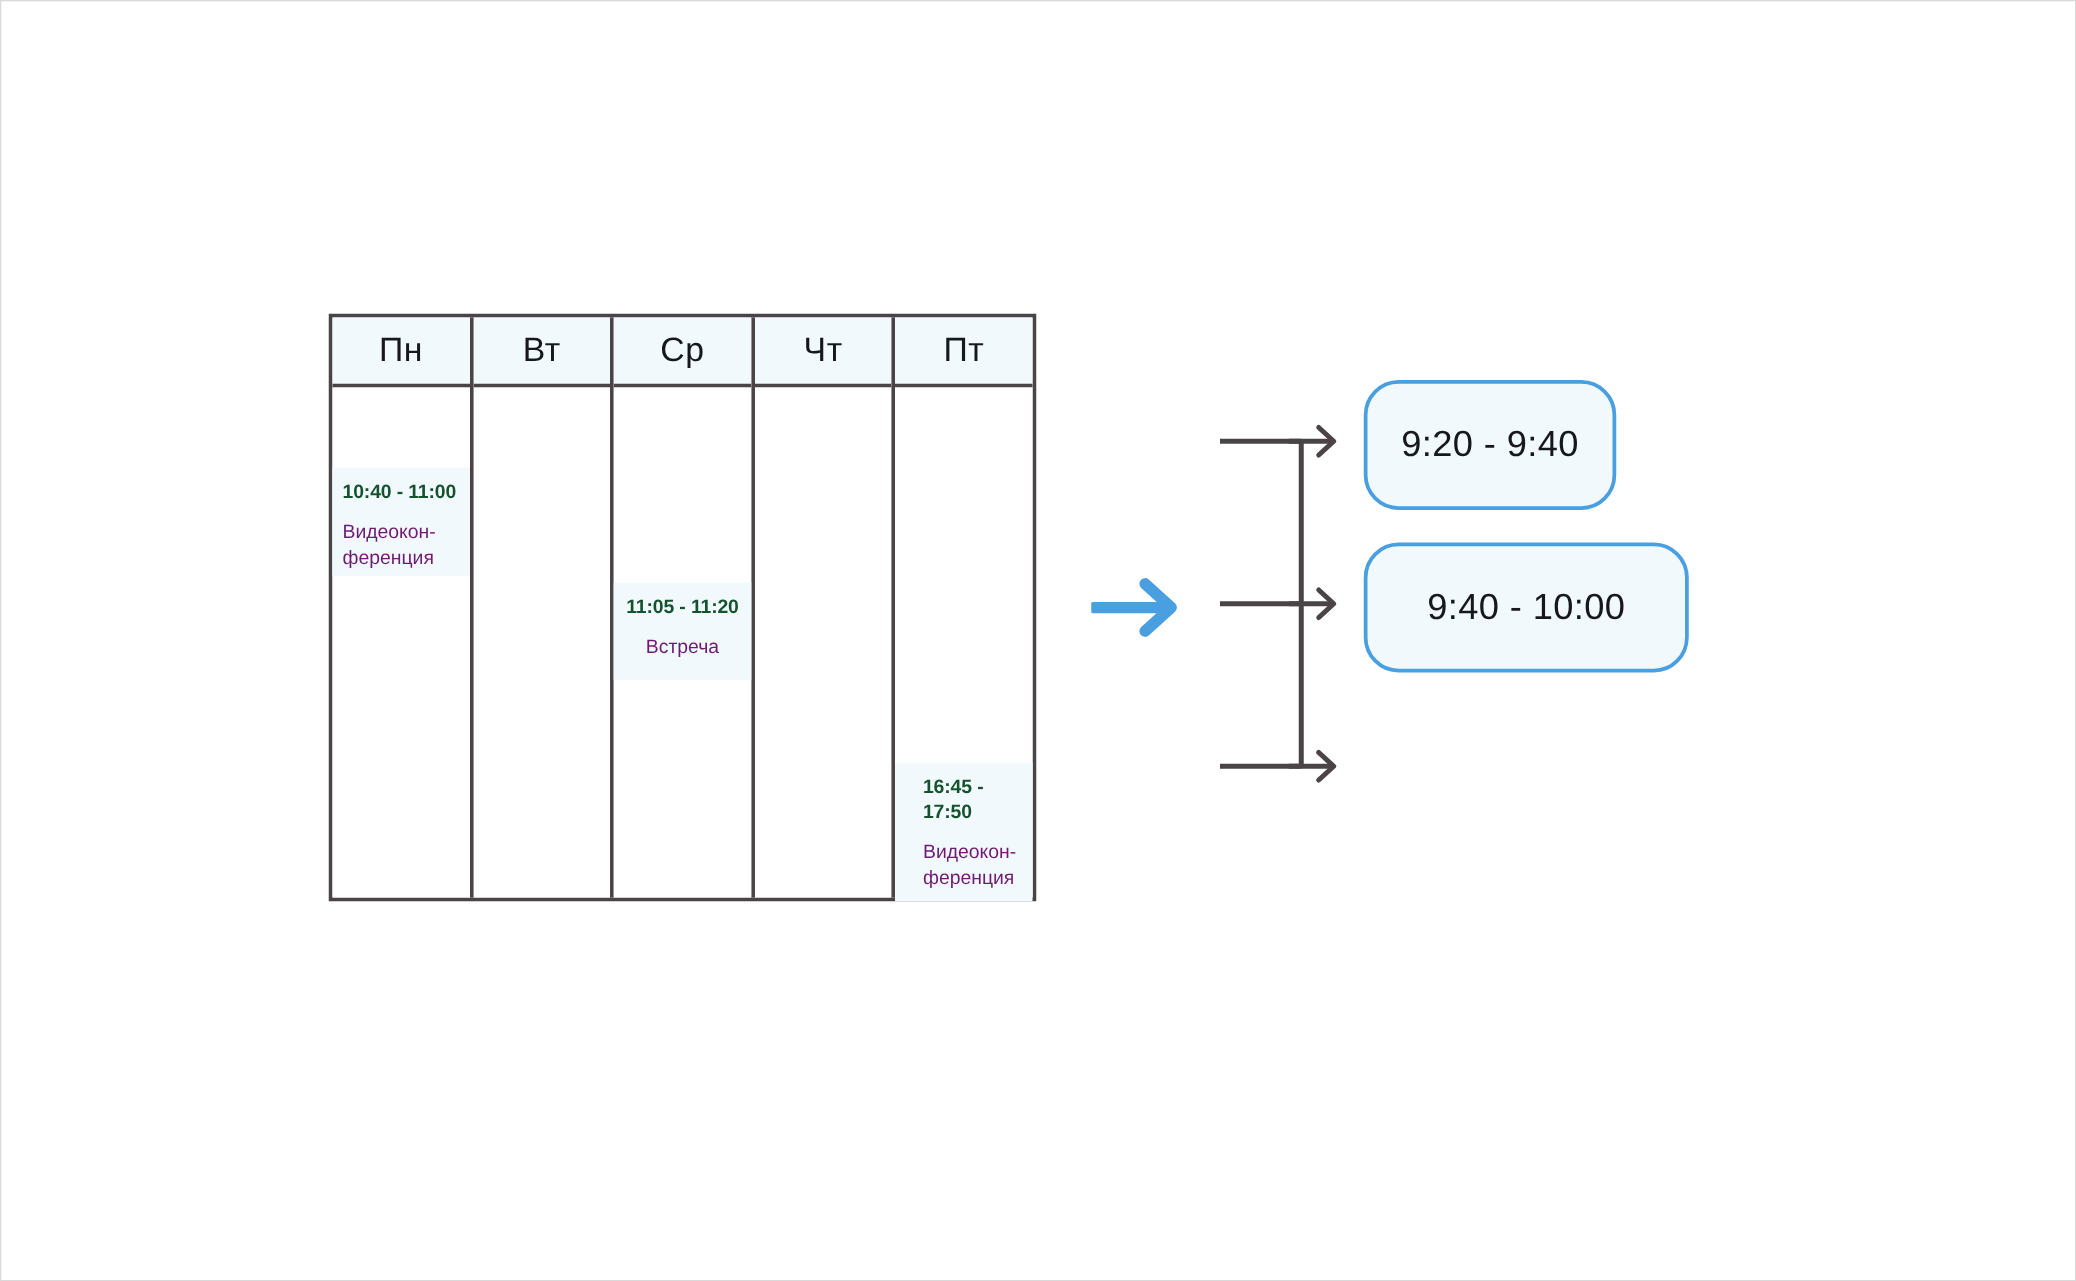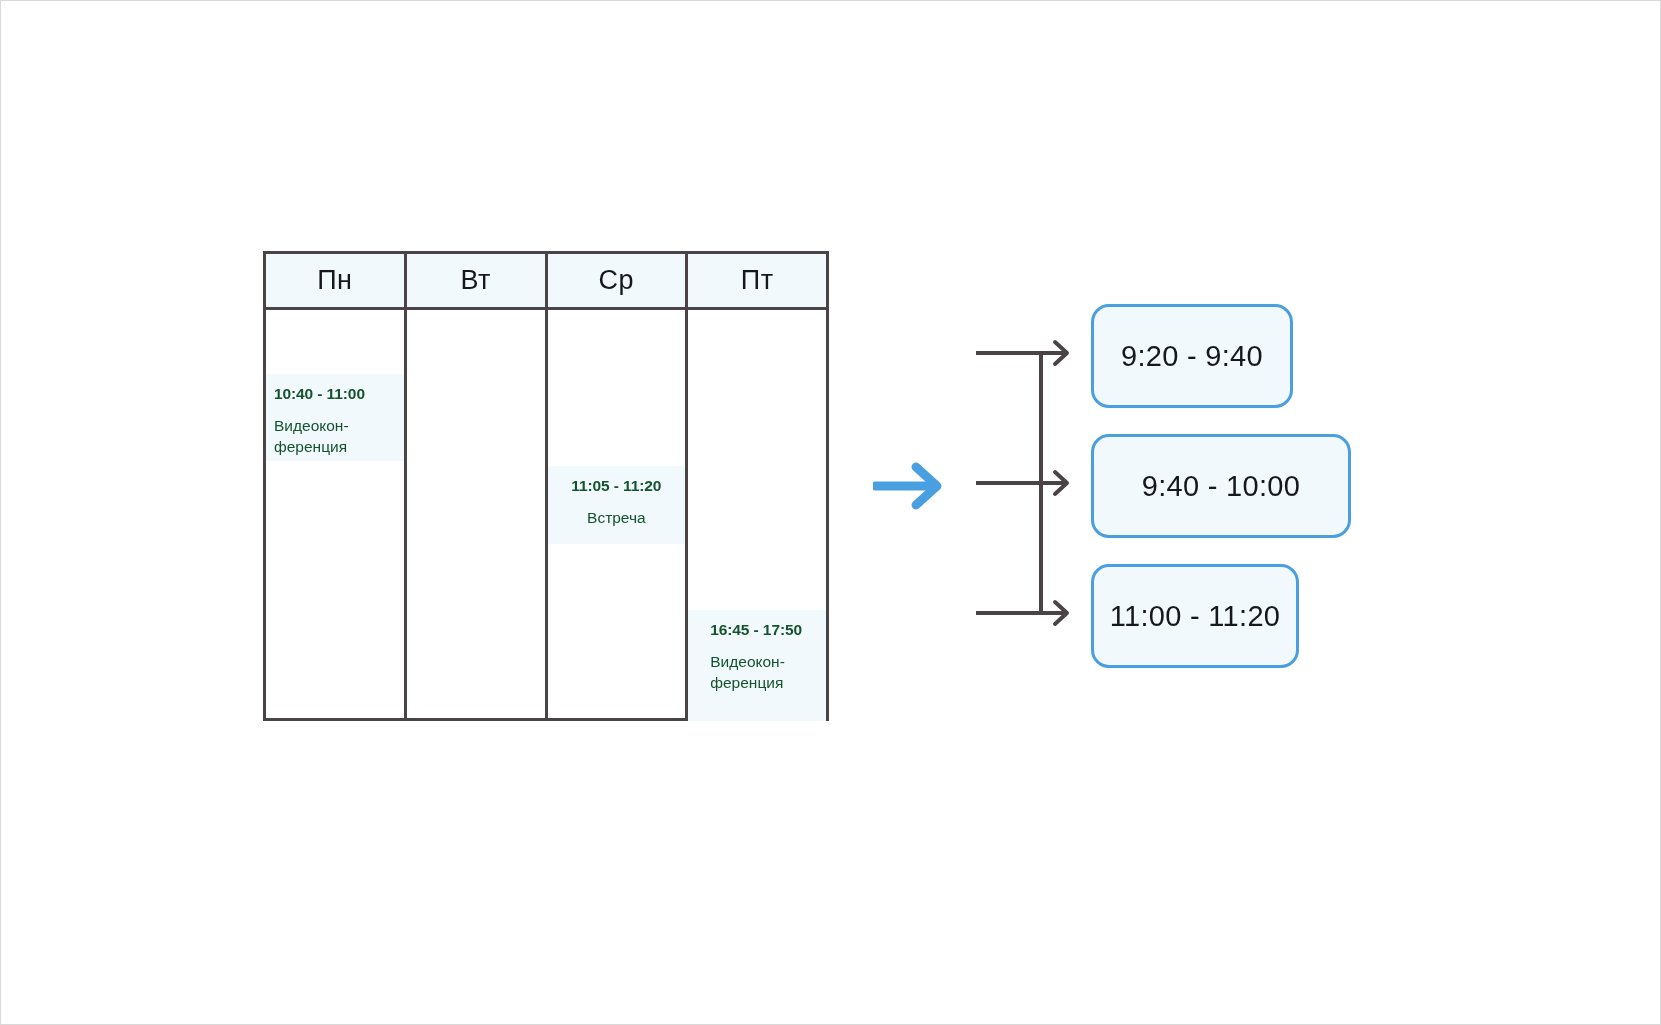--- a/index.html
+++ b/index.html
@@ -75,21 +75,21 @@
     font-size: 15.5px;
     font-weight: bold;
     color: #14532d;
     line-height: 1.3;
     letter-spacing: -0.1px;
     margin-bottom: 12px;
   }
   .event-title {
     font-size: 15.5px;
     font-weight: normal;
-    color: #14532d;
+    color: #701a75;
     line-height: 1.35;
   }
   .event-block.align-left .event-time,
   .event-block.align-left .event-title {
     text-align: left;
   }
   .event-block.align-center .event-time,
   .event-block.align-center .event-title {
     text-align: center;
   }
@@ -110,21 +110,21 @@
     top: 330px;
     width: 80px;
     height: 300px;
   }
 
   
   .result-box {
     position: absolute;
     background: #f1f9fd;
     border: 3px solid #4a9fe0;
-    border-radius: 18px;
+    border-radius: 28px;
     box-sizing: border-box;
     display: flex;
     align-items: center;
     justify-content: center;
     font-size: 29px;
     color: #16181c;
     letter-spacing: 0.3px;
   }
   #result-box-0 { left: 1090px; top: 303px; width: 202px; height: 104px; }
   #result-box-1 { left: 1090px; top: 433px; width: 260px; height: 104px; }
@@ -158,20 +158,24 @@
     <div class="day-column">
       <div class="day-header">Ср</div>
       <div class="day-body">
         <div class="event-block align-center" id="event-wed" style="top: 156px; height: 78px;">
           <div class="event-time">11:05 - 11:20</div>
           <div class="event-title">Встреча</div>
         </div>
       </div>
     </div>
 
+    <div class="day-column">
+      <div class="day-header">Чт</div>
+      <div class="day-body"></div>
+    </div>
 
     <div class="day-column">
       <div class="day-header">Пт</div>
       <div class="day-body">
         <div class="event-block align-left" id="event-fri" style="top: 300px; height: 111px; padding-left: 22px;">
           <div class="event-time">16:45 - 17:50</div>
           <div class="event-title">
             <span>Видеокон-</span><br>
             <span>ференция</span>
           </div>
@@ -205,15 +209,14 @@
     <line x1="0" y1="22" x2="34" y2="22" stroke="#4a4446" stroke-width="4"></line>
     <polyline points="24,11 36,22 24,33" fill="none" stroke="#4a4446" stroke-width="4" stroke-linecap="round" stroke-linejoin="round"></polyline>
     <line x1="0" y1="152" x2="34" y2="152" stroke="#4a4446" stroke-width="4"></line>
     <polyline points="24,141 36,152 24,163" fill="none" stroke="#4a4446" stroke-width="4" stroke-linecap="round" stroke-linejoin="round"></polyline>
     <line x1="0" y1="282" x2="34" y2="282" stroke="#4a4446" stroke-width="4"></line>
     <polyline points="24,271 36,282 24,293" fill="none" stroke="#4a4446" stroke-width="4" stroke-linecap="round" stroke-linejoin="round"></polyline>
   </svg>
 
   <div class="result-box" id="result-box-0">9:20 - 9:40</div>
   <div class="result-box" id="result-box-1">9:40 - 10:00</div>
-  <div class="result-box" id="result-box-2">11:00 - 11:20</div>
 
 </div>
 
 </body></html>

